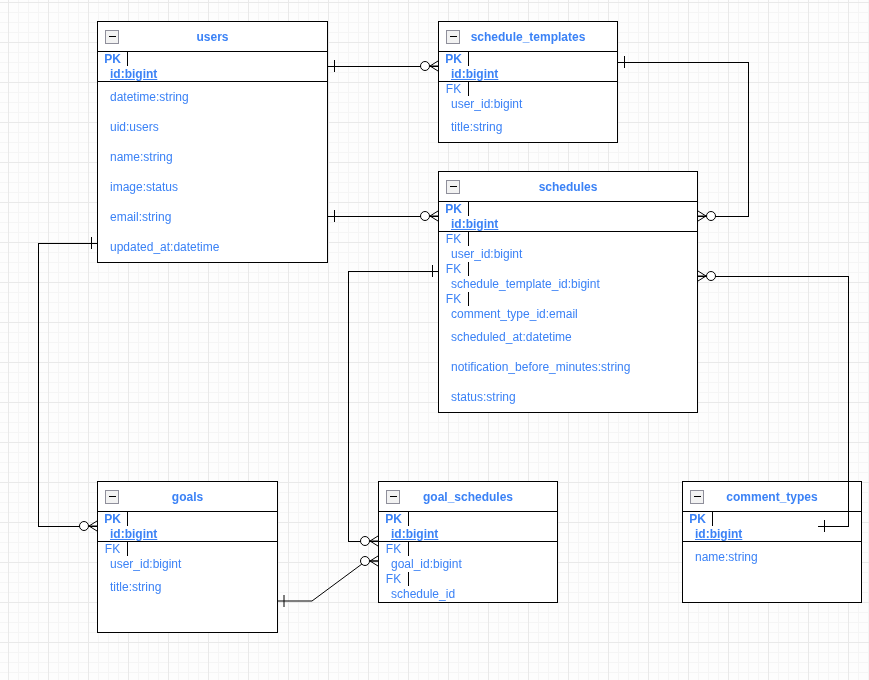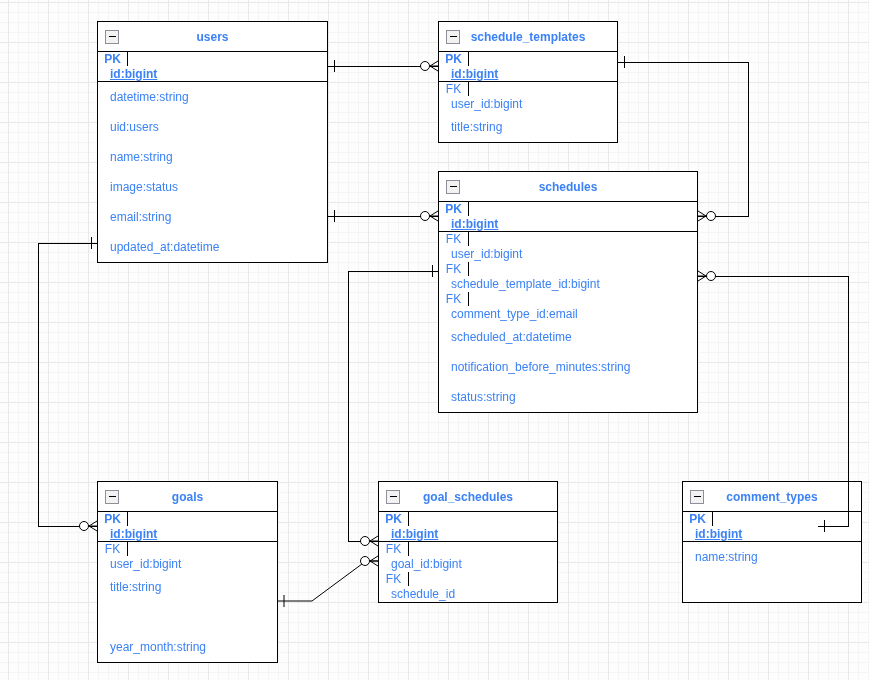--- a/index.html
+++ b/index.html
@@ -153,24 +153,20 @@
         <span class="key">FK</span>
         <span class="val">user_id:bigint</span>
       </div>
       <div class="row">
         <span class="key"></span>
         <span class="val">title:string</span>
       </div>
       <div class="row">
         <span class="key"></span>
       </div>
-      <div class="row">
-        <span class="key"></span>
-        <span class="val">year_month:string</span>
-      </div>
     </div>
     <div class="entity" style="left: 378px; top: 481px; width: 180px;">
       <div class="entity-header">
         <span class="collapse-icon">
           <span class="minus"></span>
         </span>
         <span>goal_schedules</span>
       </div>
       <div class="row pk">
         <span class="key">PK</span>

